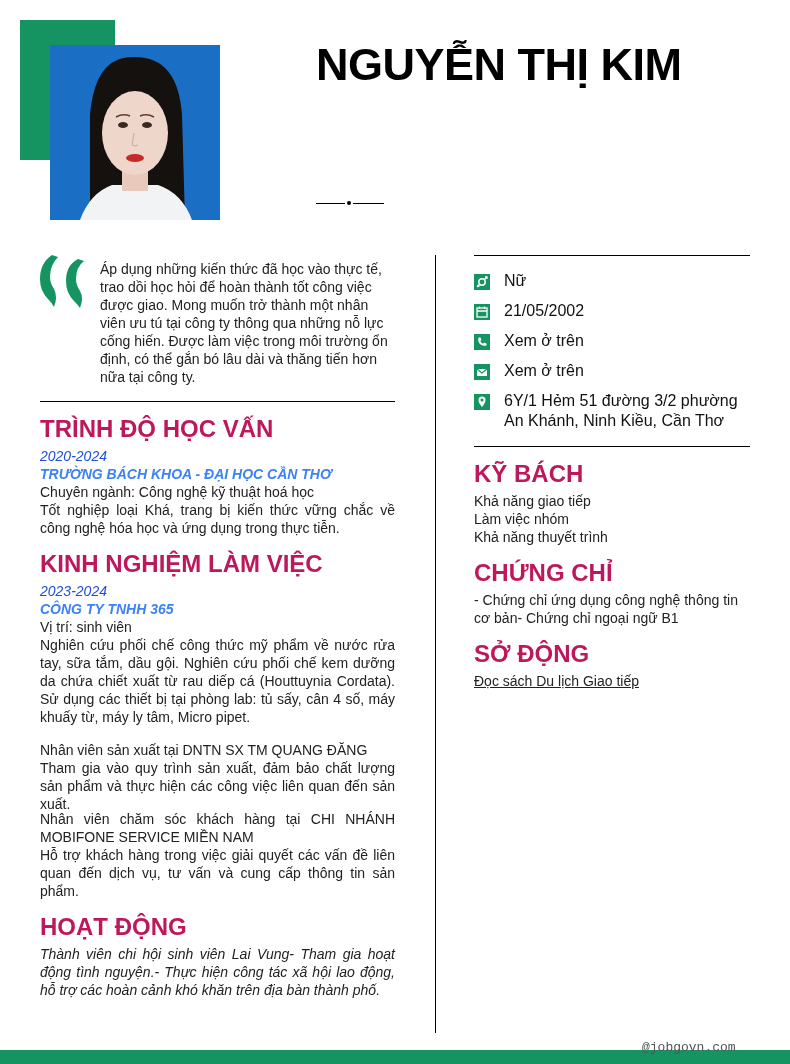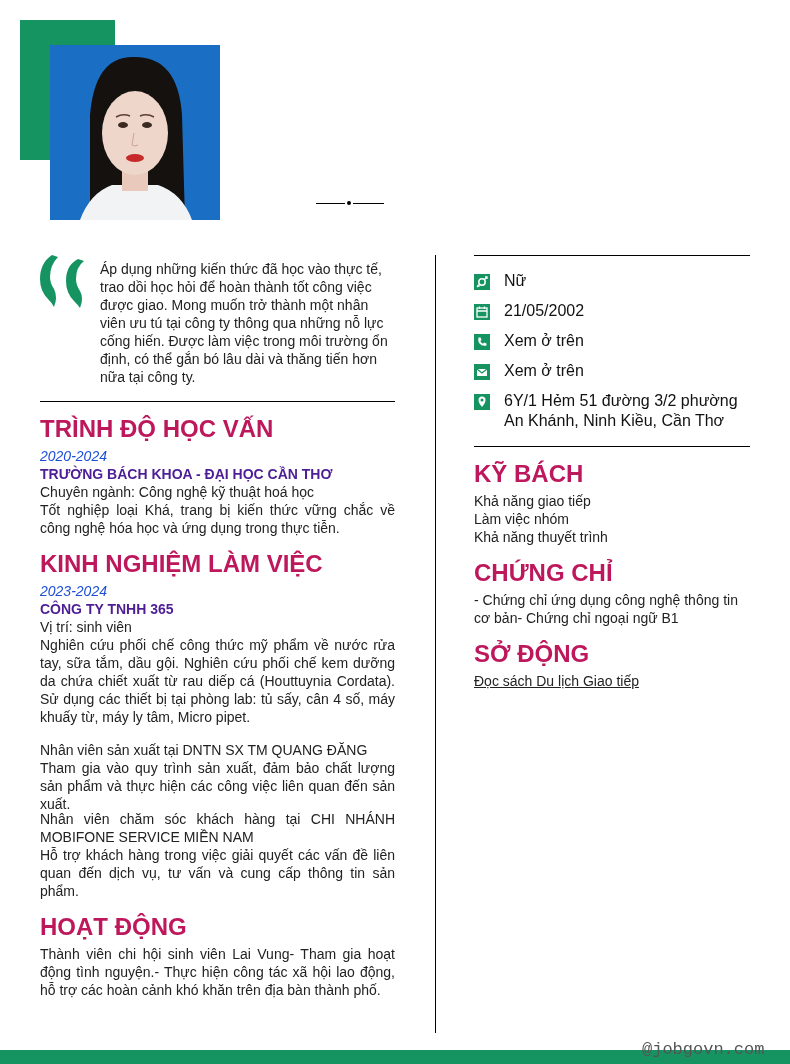--- a/index.html
+++ b/index.html
@@ -19,33 +19,33 @@
 
     .vdivider { position: absolute; left: 435px; top: 255px; width: 1px; height: 778px; background: #000; }
 
     .quote-mark { position: absolute; left: 38px; top: 253px; width: 52px; height: 55px; }
     .objective { position: absolute; left: 100px; top: 260px; width: 292px; font-size: 14px; line-height: 18px; color: #222; }
 
     .hr { position: absolute; height: 1px; background: #000; }
 
     .section-title { position: absolute; font-size: 24px; font-weight: bold; color: #be185d; line-height: 24px; }
     .period { position: absolute; font-size: 14px; font-style: italic; color: #1d4ed8; line-height: 18px; }
-    .org { position: absolute; font-size: 14px; font-weight: bold; color: #4c1d95; line-height: 18px; }
+    .org { position: absolute; font-size: 14px; font-weight: bold; color: #3b82f6; line-height: 18px; font-style: italic; }
     .txt { position: absolute; font-size: 14px; line-height: 18px; color: #222; }
     .just { text-align: justify; }
     .justlast { text-align: justify; text-align-last: justify; }
 
     .contact { position: absolute; left: 474px; font-size: 16px; line-height: 20px; color: #111; }
     .contact .ic { position: absolute; left: 0; top: 3px; width: 16px; height: 16px; background: #159461; }
     .contact .ic svg { display: block; }
     .contact .val { position: absolute; left: 30px; top: 0; width: 250px; }
 
     .rtxt { position: absolute; left: 474px; font-size: 14px; line-height: 18px; color: #222; width: 280px; }
 
-    .watermark { position: absolute; left: 642px; top: 1040px; font-family: "Liberation Mono", "DejaVu Sans Mono", monospace; font-size: 17px; color: #555; }
+    .watermark { position: absolute; left: 642px; top: 1040px; font-family: "Liberation Mono", "DejaVu Sans Mono", monospace; font-size: 13px; color: #555; }
     .bottom-bar { position: absolute; left: 0; top: 1050px; width: 790px; height: 14px; background: #159461; }
   </style>
 </head>
 <body>
 
 <div class="green-block"></div>
 <div class="photo">
   <svg width="170" height="175" viewBox="0 0 170 175">
     <rect width="170" height="175" fill="#1a6fc4"></rect>
     <path d="M40 175 L40 70 Q45 10 85 12 Q128 12 132 70 L135 175 Z" fill="#14110f"></path>
@@ -56,20 +56,21 @@
     <ellipse cx="73" cy="80" rx="5" ry="3" fill="#3b2a22"></ellipse>
     <ellipse cx="97" cy="80" rx="5" ry="3" fill="#3b2a22"></ellipse>
     <path d="M66 72 Q73 68 80 71" stroke="#5a4032" stroke-width="1.5" fill="none"></path>
     <path d="M90 71 Q97 68 104 72" stroke="#5a4032" stroke-width="1.5" fill="none"></path>
     <path d="M84 88 L82 100 Q85 102 88 100" stroke="#c9a597" stroke-width="1" fill="none"></path>
     <ellipse cx="85" cy="113" rx="9" ry="4" fill="#c62a2a"></ellipse>
   </svg>
 </div>
 
 <div class="name">
+  <div>NGUYỄN THỊ KIM</div>
 </div>
 <div class="name-divider">
   <span class="line l1"></span>
     <span class="dot"></span>
     <span class="line l2"></span>
 </div>
 
 <div class="vdivider"></div>
 
 <div class="quote-mark">
@@ -95,21 +96,21 @@
 <div class="txt just" style="left:40px; top:636px; width:355px;">Nghiên cứu phối chế công thức mỹ phẩm về nước rửa tay, sữa tắm, dầu gội. Nghiên cứu phối chế kem dưỡng da chứa chiết xuất từ rau diếp cá (Houttuynia Cordata). Sử dụng các thiết bị tại phòng lab: tủ sấy, cân 4 số, máy khuấy từ, máy ly tâm, Micro pipet.</div>
 
 <div class="txt" style="left:40px; top:741px; width:355px;">Nhân viên sản xuất tại DNTN SX TM QUANG ĐĂNG</div>
 <div class="txt just" style="left:40px; top:759px; width:355px;">Tham gia vào quy trình sản xuất, đảm bảo chất lượng sản phẩm và thực hiện các công việc liên quan đến sản xuất.</div>
 
 <div class="txt justlast" style="left:40px; top:810px; width:355px;">Nhân viên chăm sóc khách hàng tại CHI NHÁNH</div>
 <div class="txt" style="left:40px; top:828px; width:355px;">MOBIFONE SERVICE MIỀN NAM</div>
 <div class="txt just" style="left:40px; top:846px; width:355px;">Hỗ trợ khách hàng trong việc giải quyết các vấn đề liên quan đến dịch vụ, tư vấn và cung cấp thông tin sản phẩm.</div>
 
 <div class="section-title" style="left:40px; top:915px;">HOẠT ĐỘNG</div>
-<div class="txt just" style="left:40px; top:945px; width:355px;">Thành viên chi hội sinh viên Lai Vung- Tham gia hoạt động tình nguyện.- Thực hiện công tác xã hội lao động, hỗ trợ các hoàn cảnh khó khăn trên địa bàn thành phố.</div>
+<div class="txt just" style="left:40px; top:945px; width:355px;font-style:italic;">Thành viên chi hội sinh viên Lai Vung- Tham gia hoạt động tình nguyện.- Thực hiện công tác xã hội lao động, hỗ trợ các hoàn cảnh khó khăn trên địa bàn thành phố.</div>
 
 <div class="hr" style="left:474px; top:255px; width:276px;"></div>
 
 <div class="contact" style="top:271px;">
   <span class="ic">
     <svg width="16" height="16" viewBox="0 0 16 16">
         <circle cx="8" cy="8" r="3.2" stroke="#fff" stroke-width="1.5" fill="none"></circle>
         <path d="M10 6 L13 3 M11 3 H13 V5 M6 10 L3 13 M3.5 11 L5.5 12.5" stroke="#fff" stroke-width="1.3" fill="none"></path>
       </svg>
   </span>

